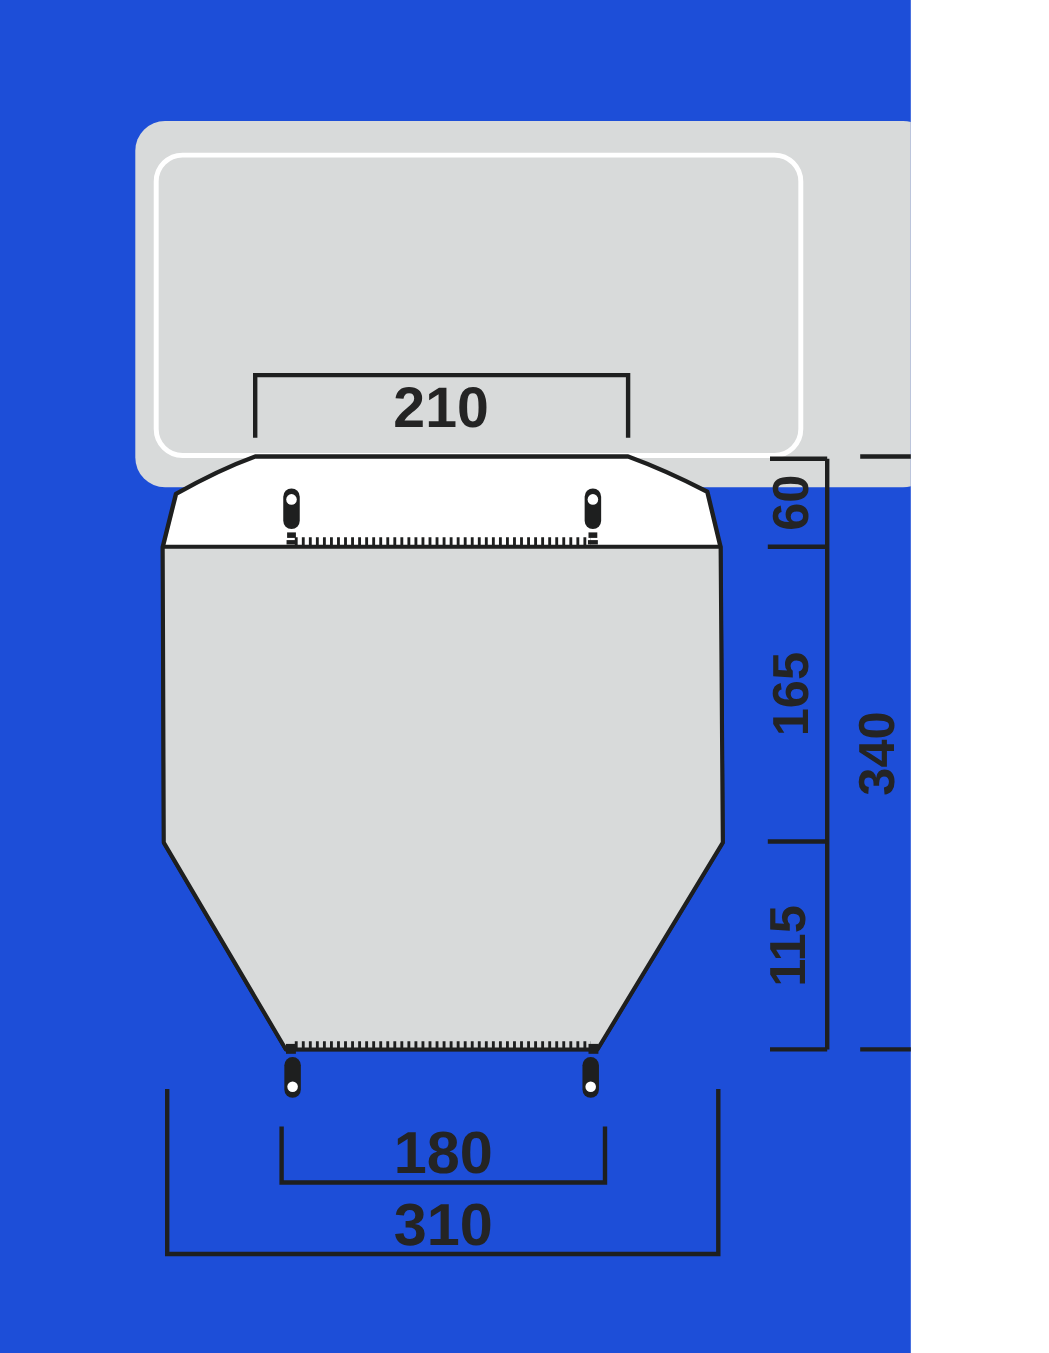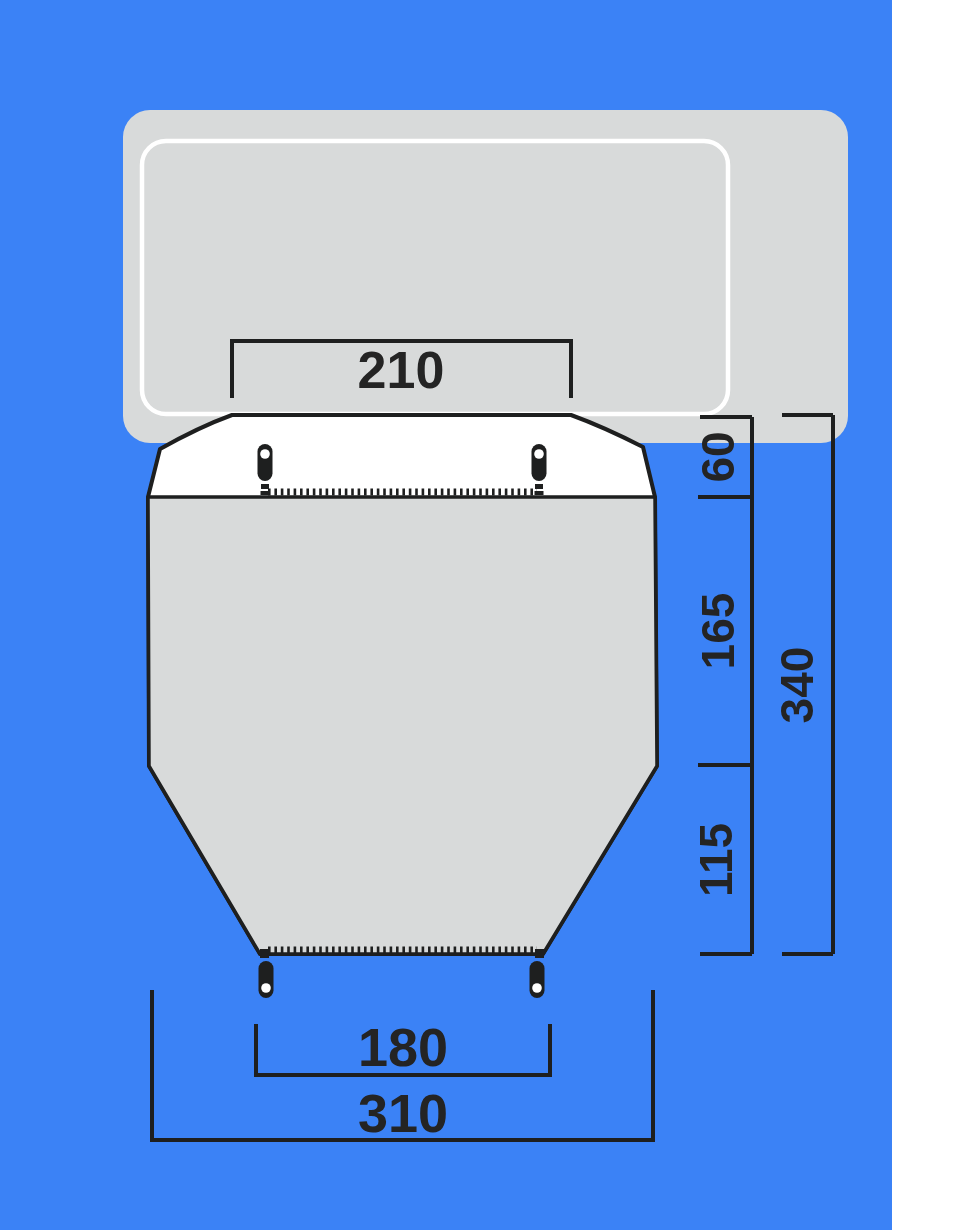--- a/index.html
+++ b/index.html
@@ -2,23 +2,23 @@
 <html><head>
 <meta charset="utf-8">
 <style>
   html, body {
     margin: 0;
     padding: 0;
     background: #ffffff;
   }
   .canvas {
     position: relative;
-    width: 892px;
+    width: 828px;
     height: 1230px;
-    background: #3b82f6;
+    background: #1d4ed8;
     overflow: hidden;
     font-family: "Liberation Sans", sans-serif;
   }
   svg { display: block; }
   text.dim-label {
     font-family: "Liberation Sans", sans-serif;
     font-weight: bold;
     fill: #242424;
   }
   text.dim-h { font-size: 52px; }

